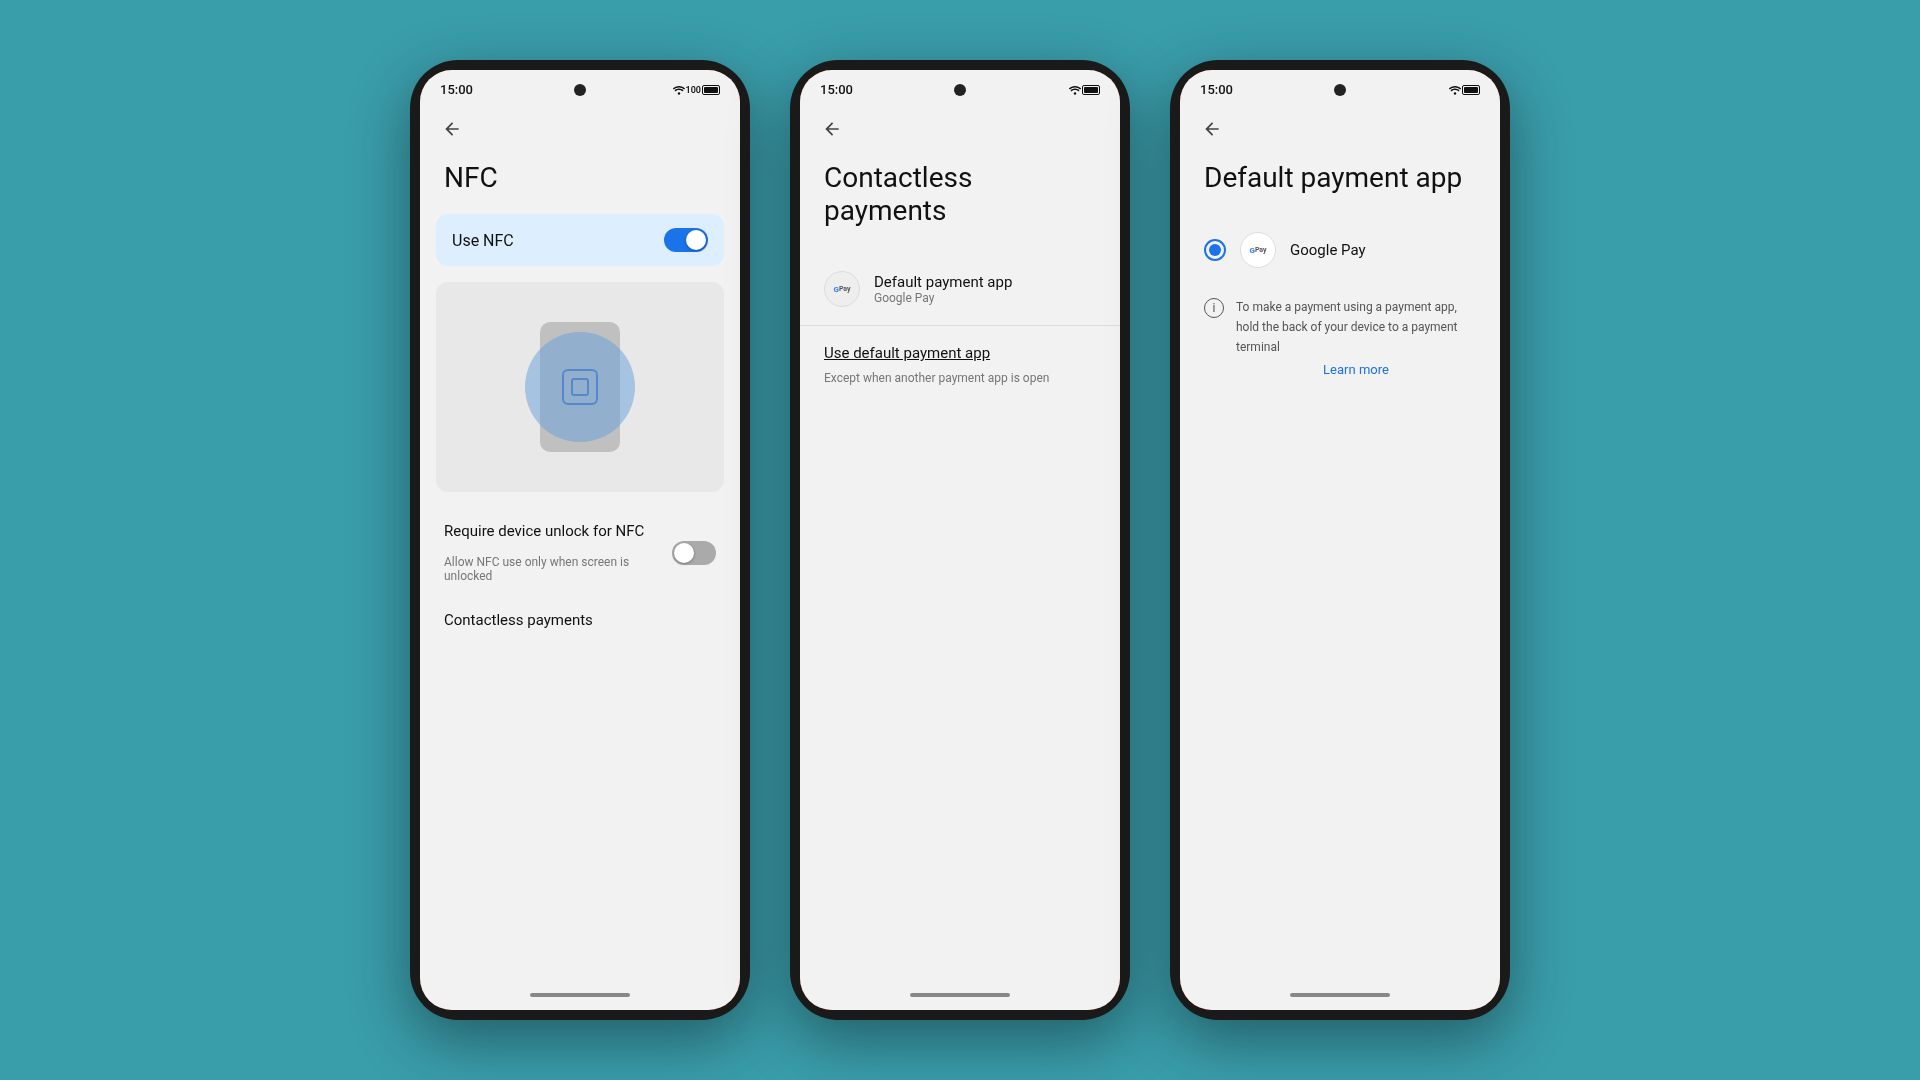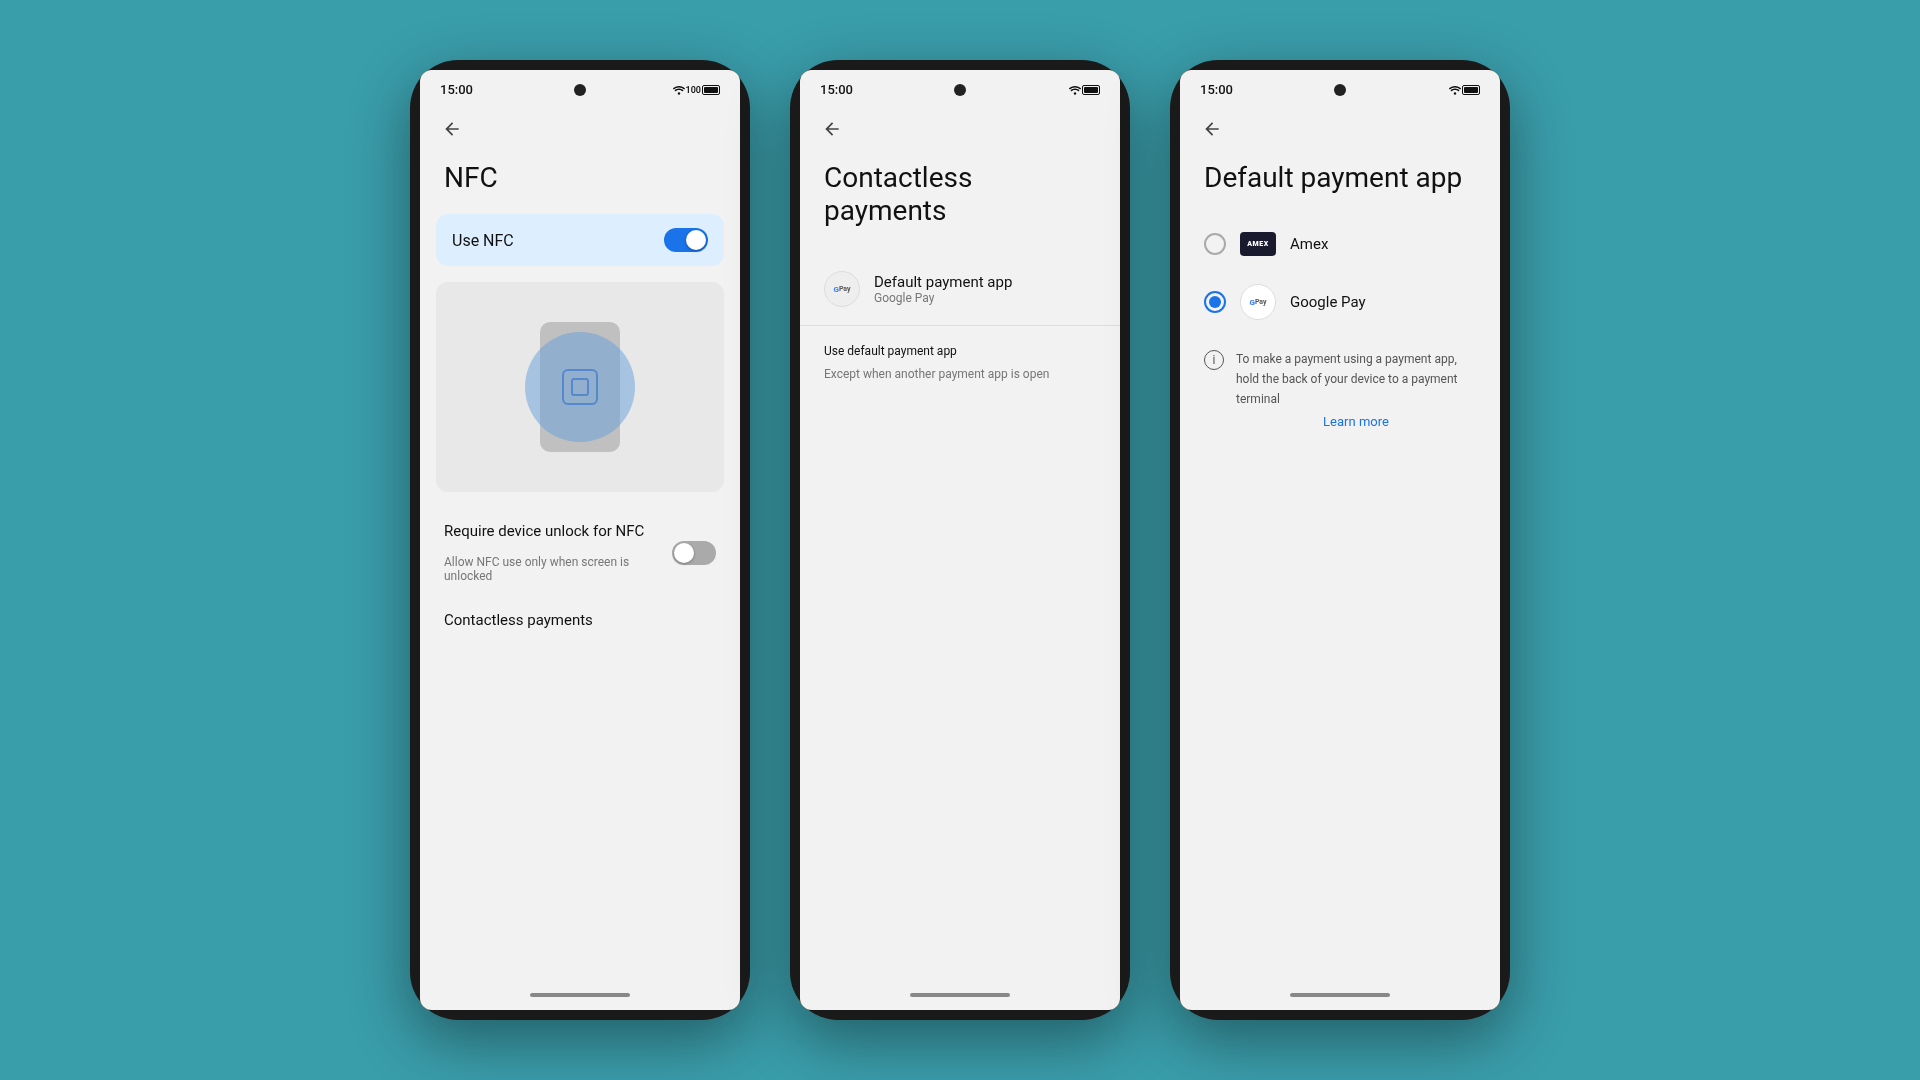--- a/index.html
+++ b/index.html
@@ -23,21 +23,21 @@
       border-radius: 48px;
       padding: 10px;
       box-shadow: 0 20px 60px rgba(0,0,0,0.4);
       position: relative;
       display: flex;
       flex-direction: column;
     }
 
     .phone-inner {
       background: #c2410c;
-      border-radius: 12px;
+      border-radius: 32px;
       flex: 1;
       overflow: hidden;
       display: flex;
       flex-direction: column;
     }
 
     
     .status-bar {
       display: flex;
       justify-content: space-between;
@@ -301,22 +301,23 @@
       height: 1px;
       background: #ddd;
       margin: 4px 0;
     }
 
     .use-default-row {
       padding: 14px 24px;
     }
 
     .use-default-title {
-      font-size: 12px;
-      color: #111;
+      font-size: 15px;
+      color: #111;
+      text-decoration: underline;
     }
 
     .use-default-sub {
       font-size: 12px;
       color: #777;
       margin-top: 9px;
     }
 
     
     .default-payment-screen {
@@ -604,27 +605,20 @@
       <div class="nav-bar">
         <div class="back-arrow">
           <svg width="20" height="20" viewBox="0 0 24 24" fill="none">
             <path d="M20 11H7.83l5.59-5.59L12 4l-8 8 8 8 1.41-1.41L7.83 13H20v-2z" fill="#444"></path>
           </svg>
         </div>
       </div>
 
       <div class="default-title">Default payment app</div>
 
-      <div class="radio-row">
-        <div class="radio-circle"></div>
-        <div class="radio-app-icon amex">
-          <span class="amex-text">AMEX</span>
-        </div>
-        <span class="radio-label">Amex</span>
-      </div>
 
       <div class="radio-row">
         <div class="radio-circle selected"></div>
         <div class="radio-app-icon gpay">
           <div style="display:flex;align-items:center;justify-content:center;width:100%;height:100%;">
             <span style="font-size:8px;font-weight:900;color:#4285f4;">G</span>
             <span style="font-size:7px;font-weight:700;color:#555;">Pay</span>
           </div>
         </div>
         <span class="radio-label">Google Pay</span>

